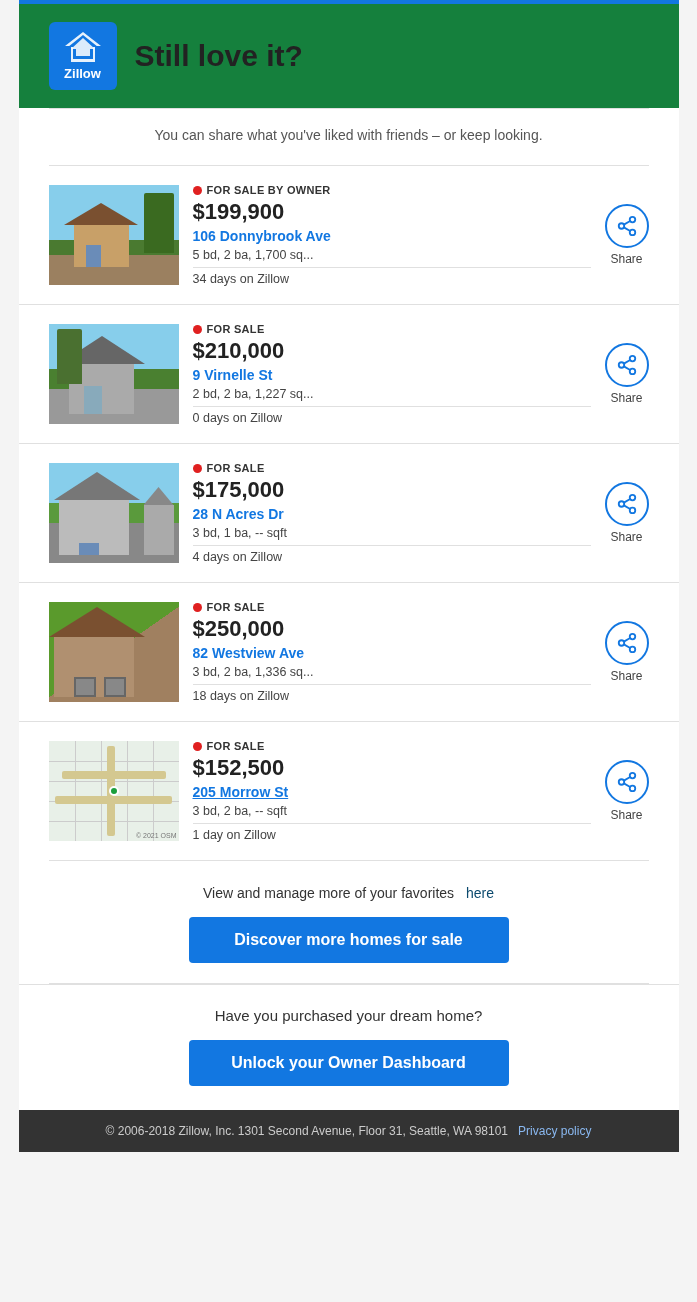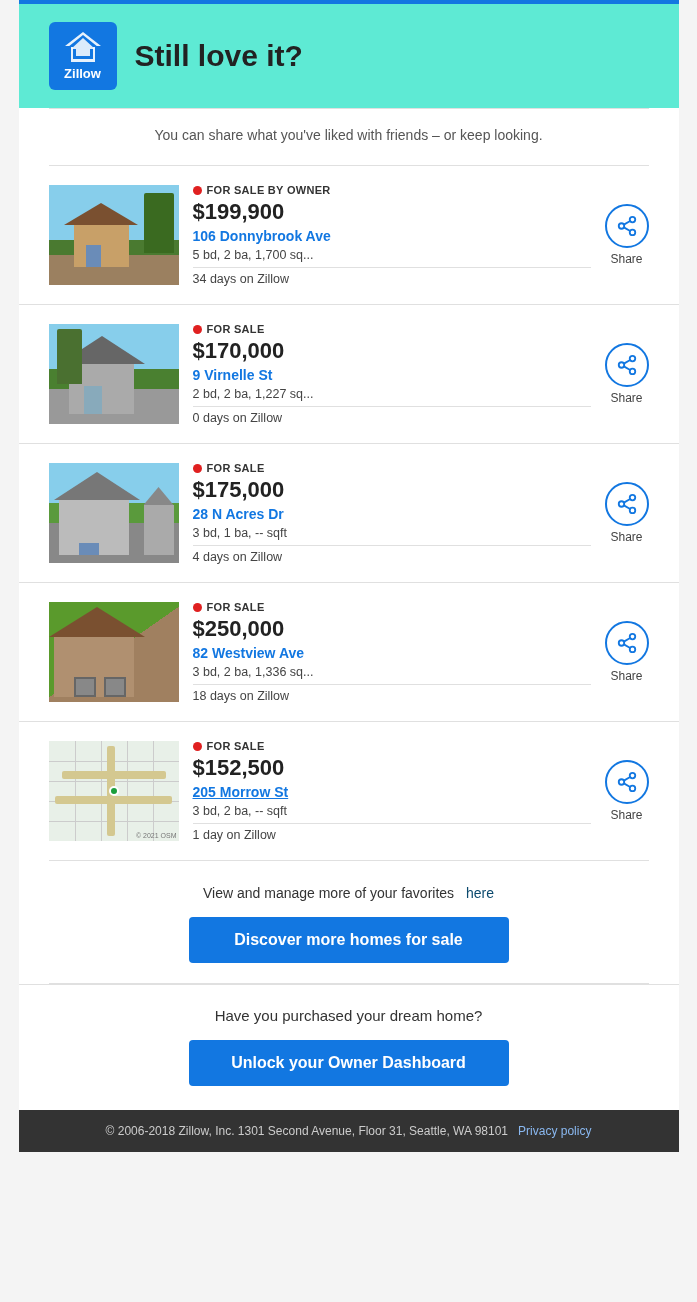--- a/index.html
+++ b/index.html
@@ -13,21 +13,21 @@
     }
     .email-container {
       width: 660px;
       background: #ffffff;
       border-top: 4px solid #1277e1;
     }
     .header {
       display: flex;
       align-items: center;
       padding: 18px 30px 18px 30px;
-      background: #5eead4;
+      background: #15803d;
     }
     .zillow-logo {
       width: 68px;
       height: 68px;
       background: #1277e1;
       border-radius: 6px;
       display: flex;
       flex-direction: column;
       align-items: center;
       justify-content: center;
@@ -304,21 +304,21 @@
         <div style="position:absolute;bottom:10px;left:20px;width:65px;height:50px;background:#aaa;"></div>
         <div style="position:absolute;bottom:60px;left:10px;width:0;height:0;border-left:43px solid transparent;border-right:43px solid transparent;border-bottom:28px solid #666;"></div>
         <div style="position:absolute;bottom:10px;left:35px;width:18px;height:28px;background:#8ab;"></div>
         <div style="position:absolute;top:5px;left:8px;width:25px;height:55px;background:#4a7030;border-radius:2px 2px 0 0;"></div>
       </div>
       <div class="listing-details">
         <div class="listing-status">
           <span class="status-dot"></span>
           <span>FOR SALE</span>
         </div>
-        <div class="listing-price">$170,000</div>
+        <div class="listing-price">$210,000</div>
         <div class="listing-address" style="color:#1277e1;cursor:pointer;">9 Virnelle St</div>
         <div class="listing-specs">2 bd, 2 ba, 1,227 sq...</div>
         <div class="listing-days">0 days on Zillow</div>
       </div>
       <div class="share-btn">
         <div class="share-circle">
           <svg class="share-icon-svg" viewBox="0 0 24 24" fill="none" stroke="#1277e1" stroke-width="2">
             <circle cx="18" cy="5" r="3"></circle>
               <circle cx="6" cy="12" r="3"></circle>
               <circle cx="18" cy="19" r="3"></circle>

